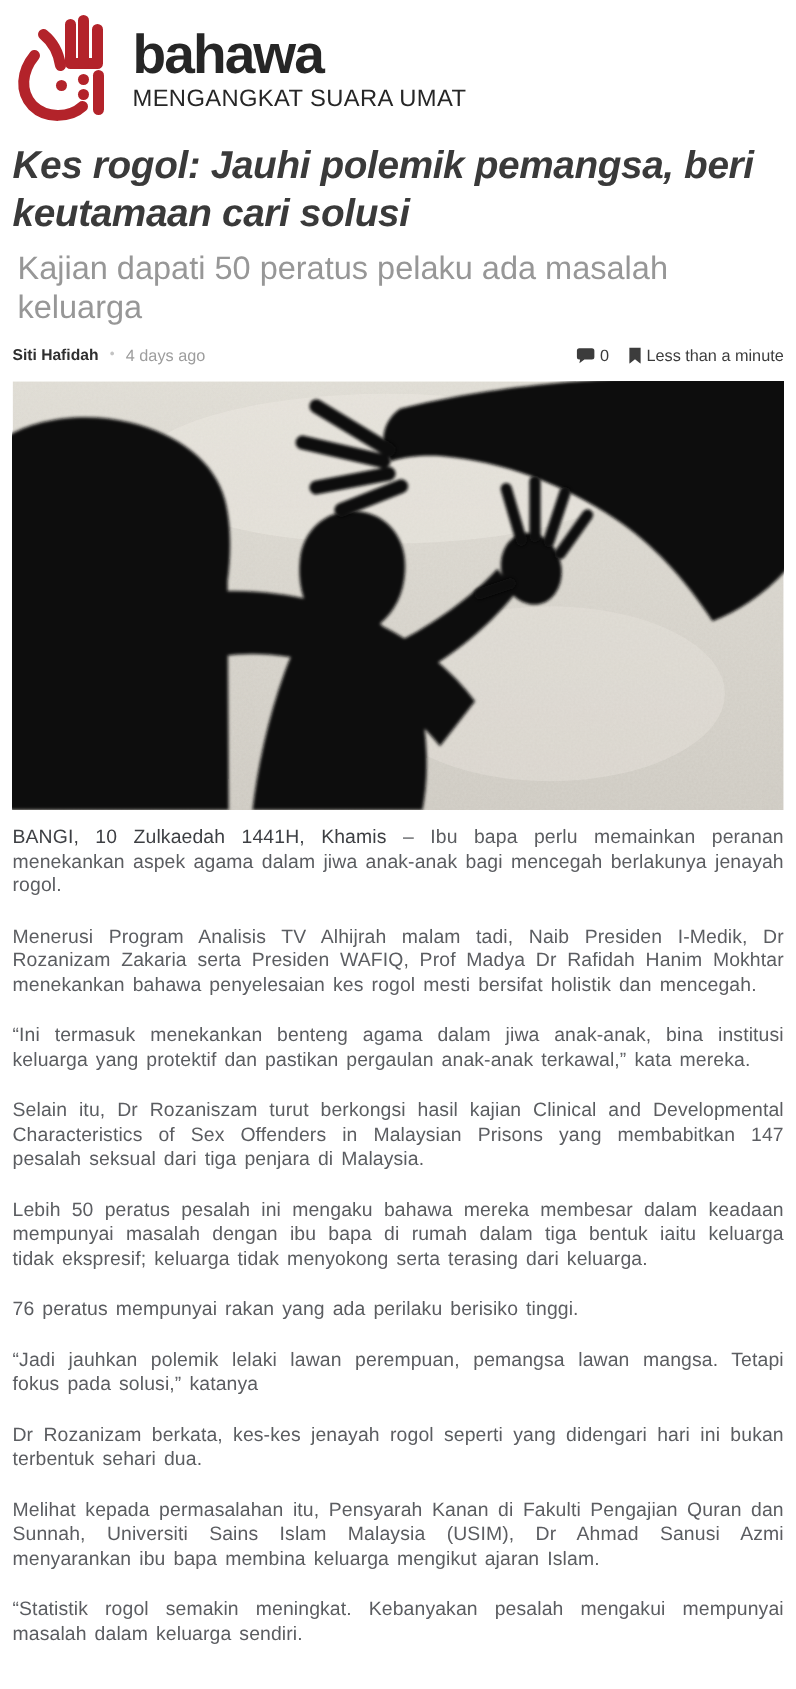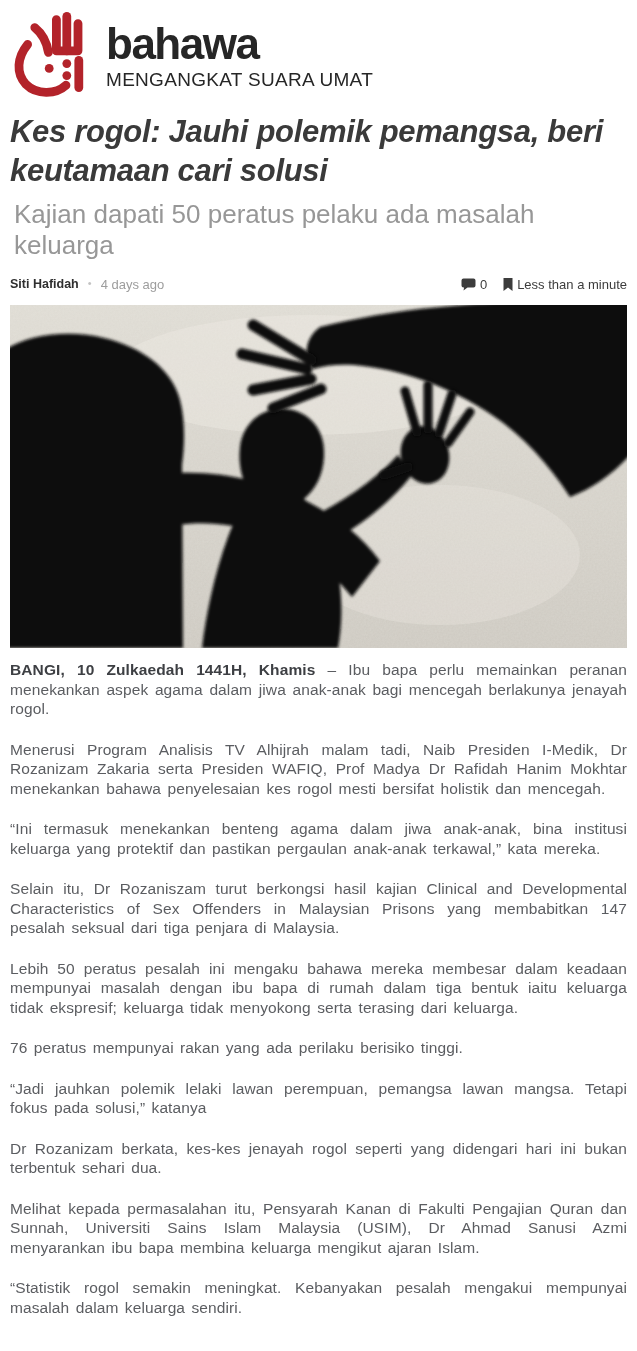--- a/index.html
+++ b/index.html
@@ -34,21 +34,21 @@
   .article-body { margin-top: 12px; }
   .article-body p {
     font-size: 15.5px;
     line-height: 1.26;
     letter-spacing: .1px;
     word-spacing: 2px;
     text-align: justify;
     color: #5b5d61;
     margin: 0 0 21px;
   }
-  .article-body p strong { color: #3d3f43; font-weight: 700; }
+  .article-body p strong { color: #3d3f43; font-weight: 400; }
 </style>
 </head>
 <body>
 
 <div class="page">
 
   <header class="site-header">
     <a class="logo-link">
       <svg width="80" height="92" viewBox="0 0 100 112">
         <g fill="none" stroke="#b3232a" stroke-width="11" stroke-linecap="round" stroke-linejoin="round">

